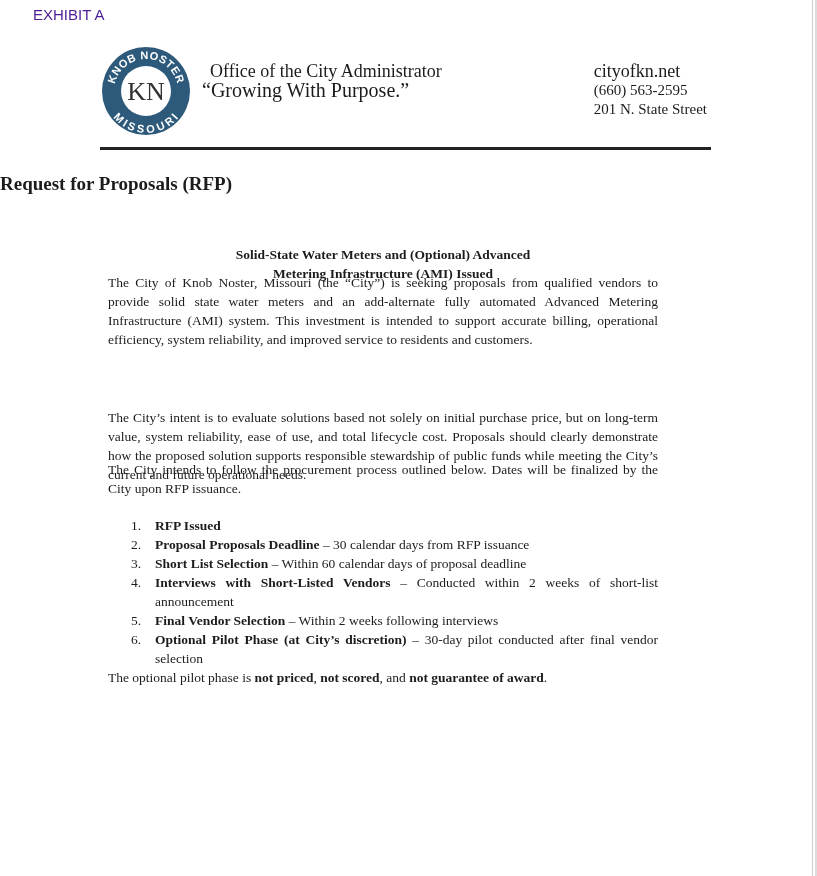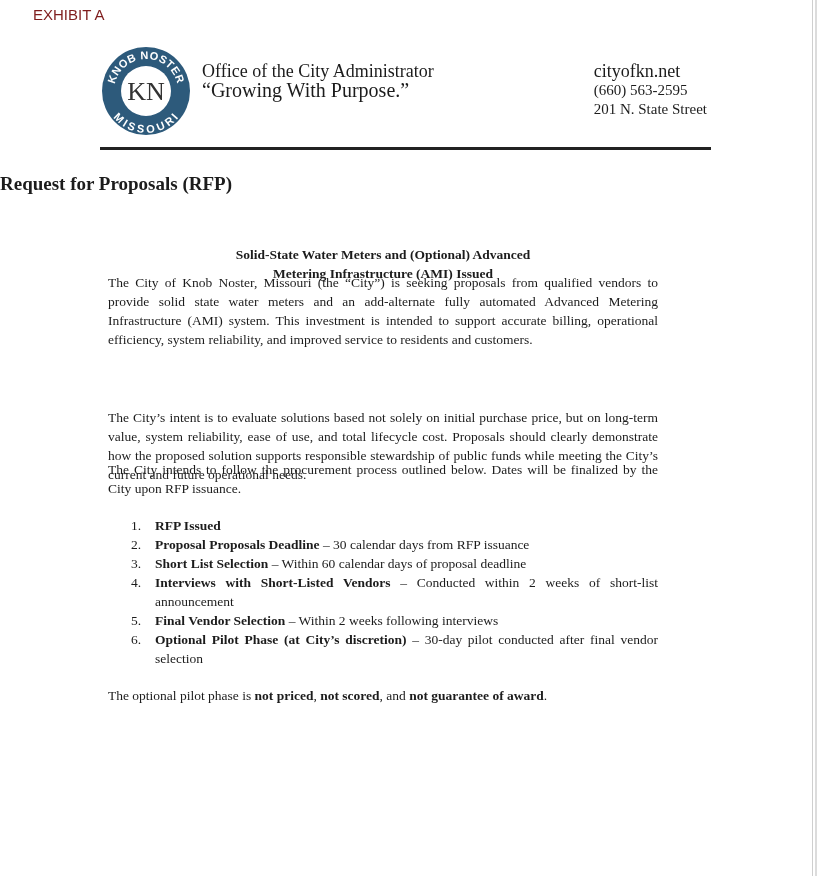--- a/index.html
+++ b/index.html
@@ -2,29 +2,29 @@
 <html><head>
 <meta charset="utf-8">
 <style>
   html, body { margin:0; padding:0; }
   body {
     width:817px; height:876px; background:#ffffff; position:relative; overflow:hidden;
     font-family:"Liberation Serif", serif; color:#1c1c1c;
   }
   .exhibit {
     position:absolute; left:33px; top:6px;
-    font-family:"Liberation Sans", sans-serif; font-size:15px; color:#7f1d1d;
+    font-family:"Liberation Sans", sans-serif; font-size:15px; color:#4c1d95;
   }
   .edge-line { position:absolute; top:0; bottom:0; width:1px; background:#cfcfcf; }
   .edge-line.a { left:812px; }
   .edge-line.b { left:815px; width:2px; background:#dcdcdc; }
 
   .logo { position:absolute; left:100px; top:45px; width:92px; height:92px; }
   .head-left { position:absolute; left:202px; top:62px; line-height:19px; }
-  .head-left .t1 { font-size:18px; }
+  .head-left .t1 { font-size:18px;margin-left:8px; }
   .head-left .t2 { font-size:15px; }
   .head-left .t3 { font-size:20px; }
   .head-right { position:absolute; right:110px; top:62px; line-height:19px; }
   .head-right .r1 { font-size:18px; }
   .head-right .r2, .head-right .r3 { font-size:15px; }
 
   .rule { position:absolute; left:100px; top:147px; width:611px; height:3px; background:#222; }
 
   .title {
     position:absolute; left:0; width:766px; top:173px; text-align:left;
@@ -43,21 +43,21 @@
   .p3 { top:460px; }
 
   ol.timeline {
     position:absolute; left:108px; top:516px; width:550px; margin:0; padding:0; list-style:none;
     font-size:13.5px; line-height:19px;
   }
   ol.timeline li { position:relative; padding-left:47px; text-align:justify; }
   ol.timeline li .num { position:absolute; left:23px; top:0; }
   ol.timeline li b { font-weight:bold;margin-top:12px; }
 
-  .note { position:absolute; left:108px; top:686px; font-size:13.5px; line-height:19px; }
+  .note { position:absolute; left:108px; top:668px; font-size:13.5px; line-height:19px; }
   .note b { font-weight:bold; }
 </style>
 </head>
 <body>
 
 <div class="exhibit">EXHIBIT A</div>
 <div class="edge-line a"></div>
 <div class="edge-line b"></div>
 
 <div class="logo">

